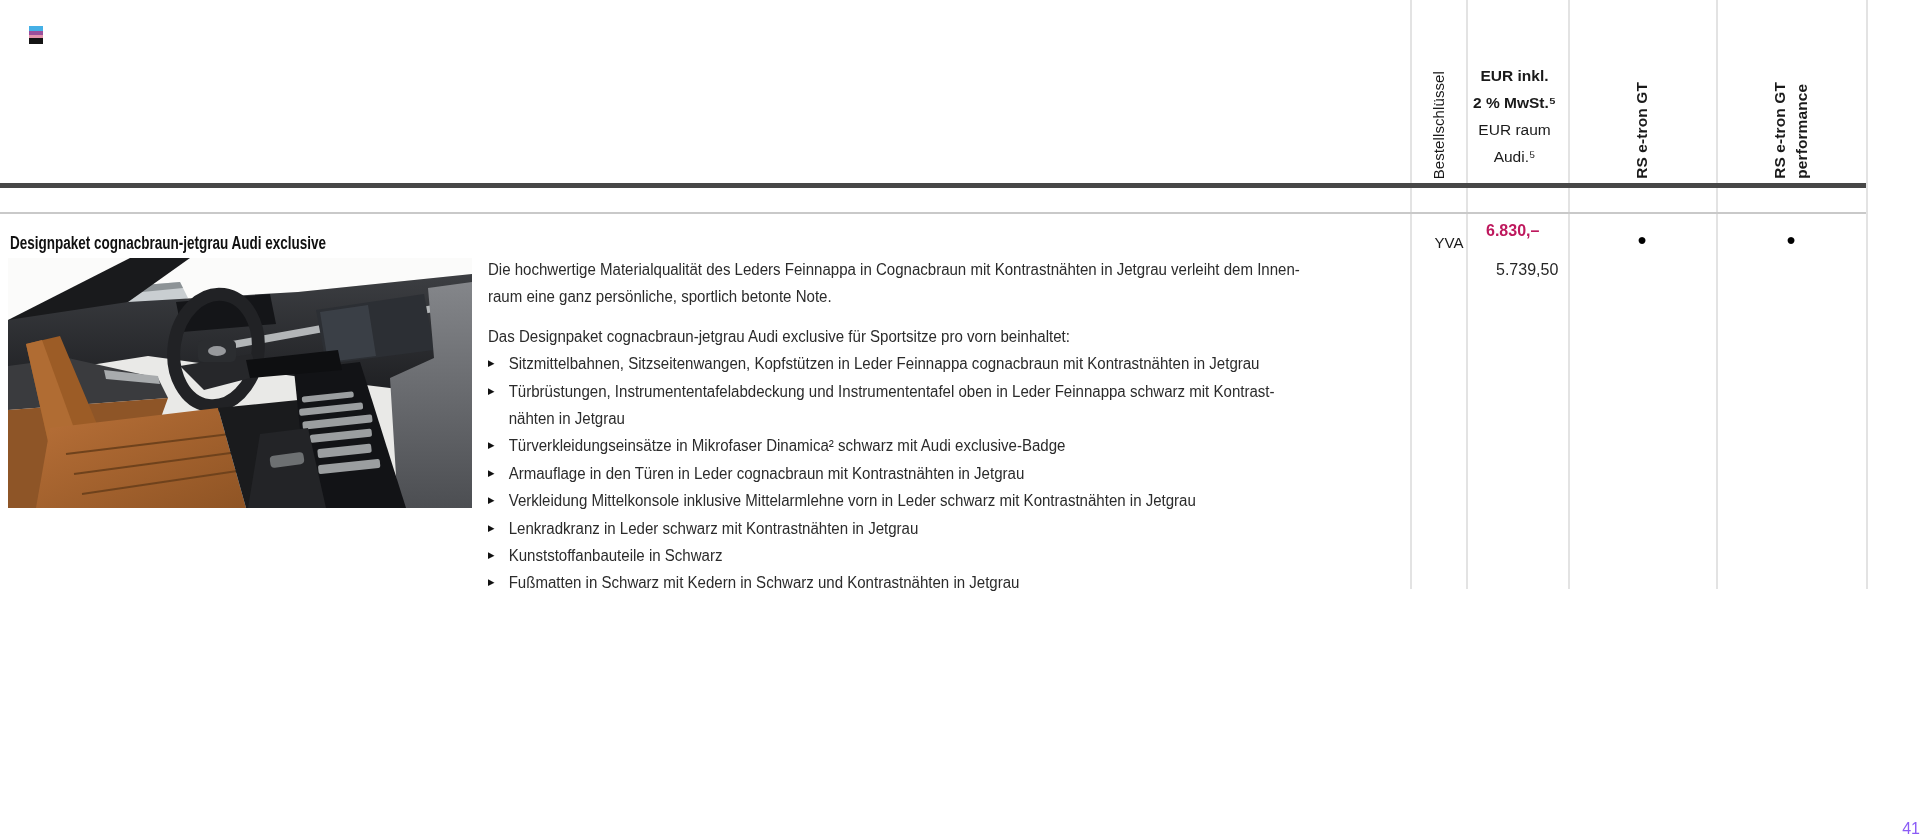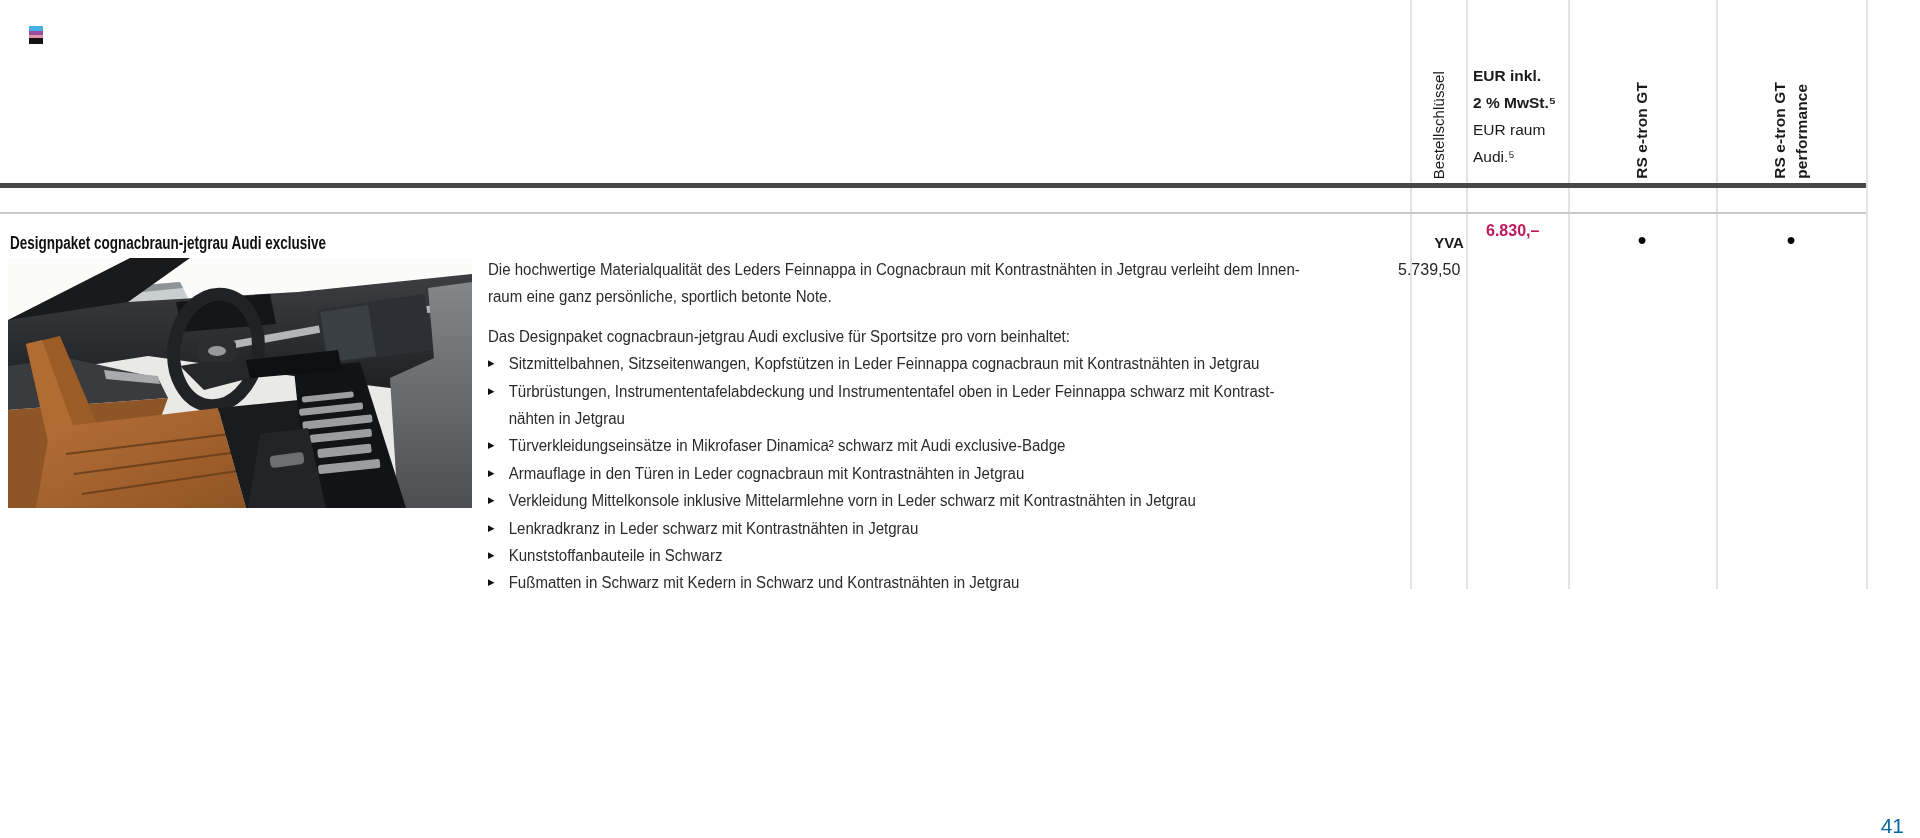--- a/index.html
+++ b/index.html
@@ -22,21 +22,21 @@
   
   .vcol{position:absolute;top:0;height:179px;display:flex;align-items:flex-end;justify-content:center;}
   .vtext{writing-mode:vertical-rl;transform:rotate(180deg);display:inline-block;
          white-space:pre-line;font-size:15px;letter-spacing:.1px;color:#1a1a1a;}
   .vcol-order{left:1410px;width:56px;}
   .vcol-m1{left:1568px;width:148px;}
   .vcol-m2{left:1716px;width:150px;}
   .vcol-m1 .vtext,.vcol-m2 .vtext{font-weight:bold;font-size:15.5px;line-height:1.45;}
 
   
-  .eur-header{position:absolute;left:1473px;top:62px;font-size:15.5px;line-height:27px;color:#1a1a1a;}
+  .eur-header{position:absolute;left:1473px;top:62px;font-size:15.5px;line-height:27px;color:#1a1a1a;text-align:center;}
   .eur-header .b{font-weight:bold;}
 
   
   .rule-thick{position:absolute;left:0;top:183px;width:1866px;height:5px;background:#474747;}
   .rule-thin{position:absolute;left:0;top:212px;width:1866px;height:2px;background:#c9c9c9;}
 
   
   .title{position:absolute;left:10px;top:233px;margin:0;font-size:18px;font-weight:bold;color:#111;
          white-space:nowrap;transform:scaleX(.75);transform-origin:0 0;letter-spacing:0;}
   .photo{position:absolute;left:8px;top:258px;width:464px;height:250px;overflow:hidden;}
@@ -45,28 +45,28 @@
   .desc{position:absolute;left:488px;top:256px;width:1030px;font-size:16px;line-height:27.4px;
         color:#2b2b2b;transform:scaleX(.94);transform-origin:0 0;}
   .desc p{margin:0;white-space:pre-line;}
   .desc .intro{margin-top:12px;}
   .bullets{list-style:none;margin:0;padding:0;}
   .bullets li{display:flex;}
   .tri{flex:none;width:22px;font-size:9px;line-height:27.4px;color:#111;}
   .btext{white-space:pre-line;}
 
   
-  .order-code{position:absolute;left:1410px;top:234px;width:78px;text-align:center;font-size:15px;color:#1a1a1a;font-weight:bold;}
+  .order-code{position:absolute;left:1410px;top:234px;width:78px;text-align:center;font-size:15px;color:#1a1a1a;}
   .price1{position:absolute;left:1486px;top:222px;font-size:16px;font-weight:bold;color:#be185d;white-space:nowrap;}
-  .price2{position:absolute;left:1398px;top:261px;font-size:16px;color:#262626;white-space:nowrap;}
+  .price2{position:absolute;left:1496px;top:261px;font-size:16px;color:#262626;white-space:nowrap;}
   .dot{position:absolute;top:231px;font-size:16px;line-height:18px;color:#000;text-align:center;}
   .dot1{left:1568px;width:148px;}
   .dot2{left:1716px;width:150px;}
 
-  .pagenum{position:absolute;right:16px;bottom:0px;font-size:21px;color:#0369a1;}
+  .pagenum{position:absolute;right:0px;bottom:0px;font-size:16px;color:#8b5cf6;}
 </style>
 </head>
 <body>
 
 <div class="page">
 
   <div class="reg-mark">
     <i style="background: rgb(69, 176, 230);"></i>
     <i style="background: rgb(155, 79, 155);"></i>
     <i style="background: rgb(228, 147, 172);"></i>

